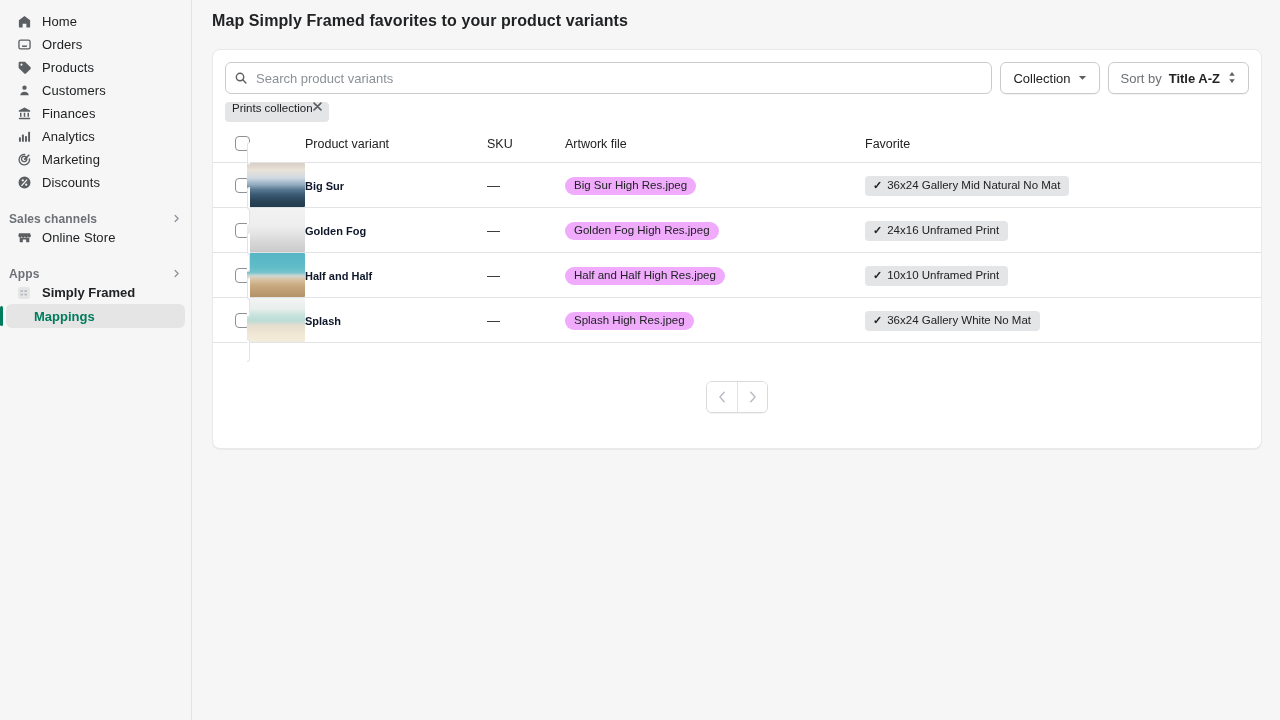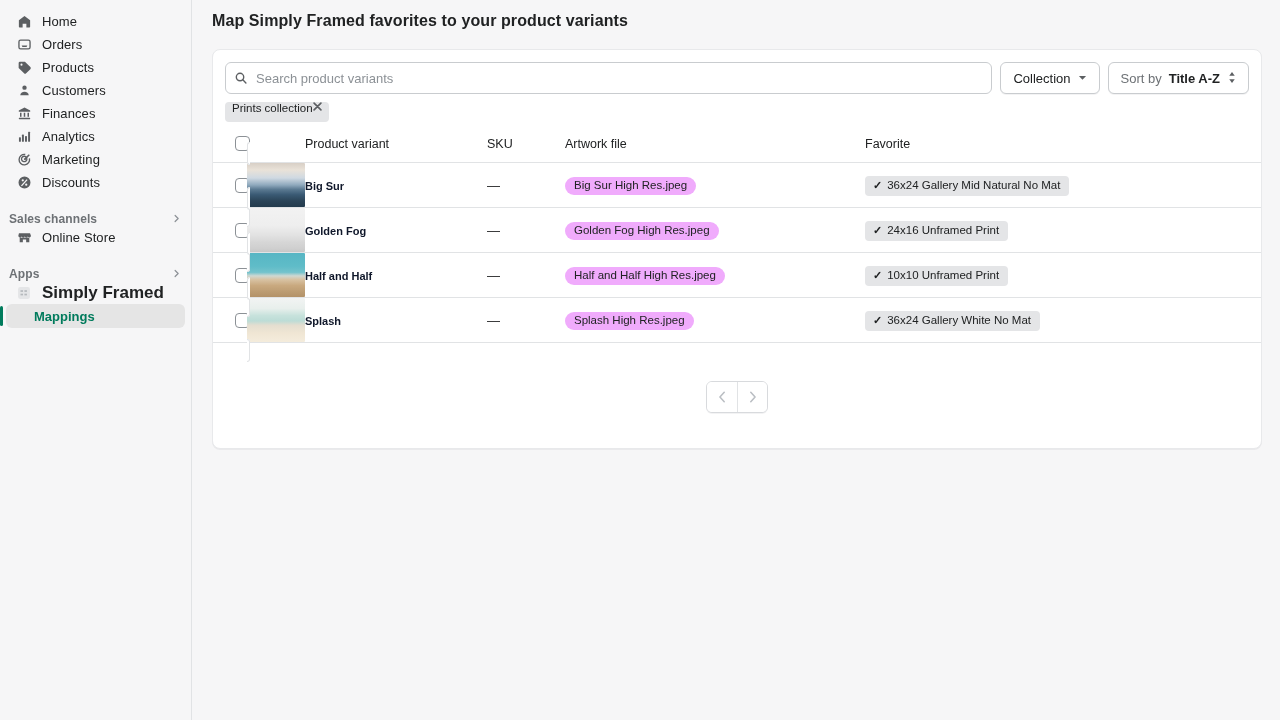--- a/index.html
+++ b/index.html
@@ -69,21 +69,21 @@
     display: flex; align-items: center;
     height: 23px; margin: 0 8px; padding: 0 8px;
     border-radius: 6px; cursor: pointer;
   }
   .app-item .ico {
     width: 16px; height: 16px; margin-right: 10px;
     display: inline-flex; align-items: center; justify-content: center;
     flex: 0 0 16px;
     color: #8c9196;
   }
-  .app-item .lbl { font-size: 17px; color: #202223; font-weight: 600; }
+  .app-item .lbl { font-size: 13px; color: #202223; font-weight: 600; }
 
   .sub-item {
     display: flex; align-items: center;
     height: 24px; margin: 0 6px 0 6px;
     padding-left: 28px;
     border-radius: 6px;
     cursor: pointer;
     position: relative;
   }
   .sub-item.active { background: #e5e5e5; }

